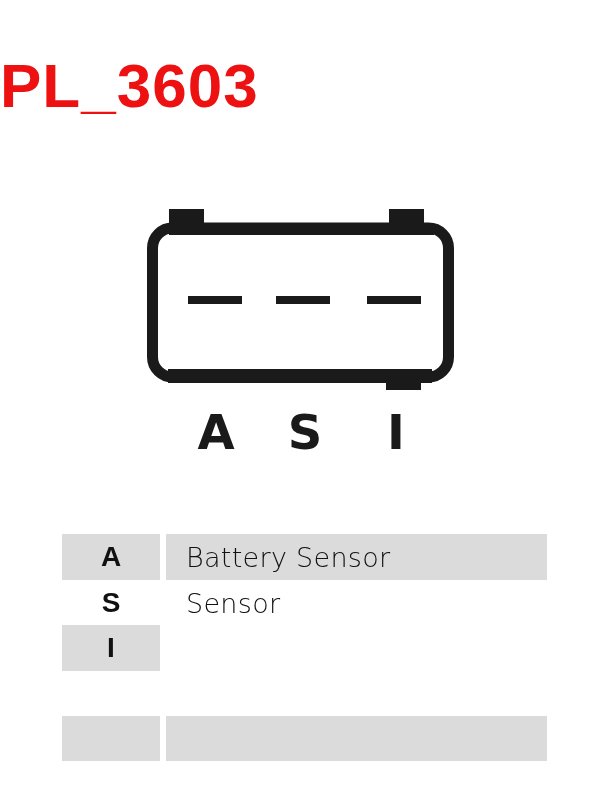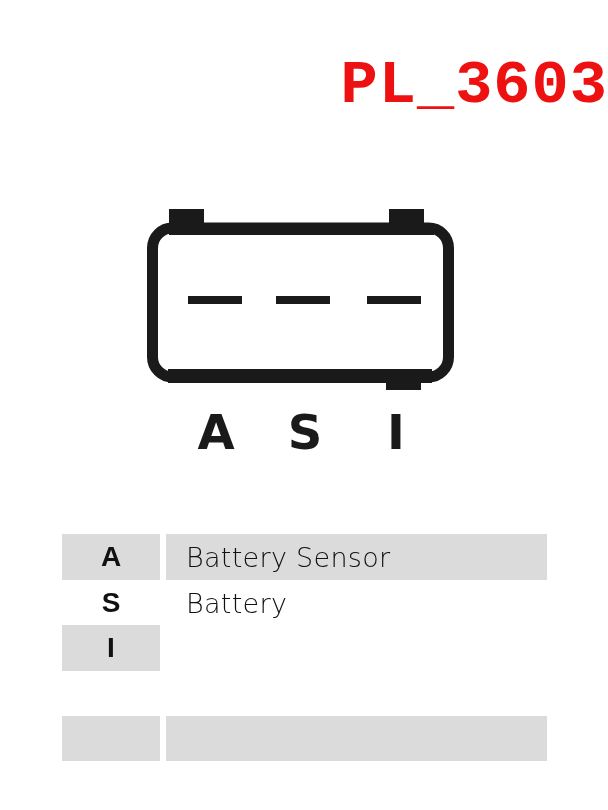--- a/index.html
+++ b/index.html
@@ -1,19 +1,19 @@
 <!DOCTYPE html>
 <html><head>
 <meta charset="utf-8">
 <style>
   html, body { margin: 0; padding: 0; background: #ffffff; }
   body { width: 608px; height: 810px; position: relative; overflow: hidden; font-family: "DejaVu Sans", sans-serif; }
   .title {
-    position: absolute; left: 0; top: 48px; width: 608px; text-align: right;
-    color: #ee1111; font-family: Liberation Mono, monospace; font-weight: bold;
+    position: absolute; left: 0; top: 48px; width: 608px; text-align: left;
+    color: #ee1111; font-family: Liberation Sans, sans-serif; font-weight: bold;
     font-size: 62px; letter-spacing: 1px; line-height: 76px;
   }
   .connector { position: absolute; left: 0; top: 0; width: 608px; height: 470px; }
   .pin-label {
     position: absolute; top: 404px; font-family: "DejaVu Sans", sans-serif; font-weight: bold;
     font-size: 48px; line-height: 56px; color: #1a1a1a; text-align: center; width: 40px;
   }
   .table { position: absolute; left: 0; top: 0; width: 608px; }
   .row { position: absolute; left: 62px; width: 485px; height: 46px; }
   .cell-code {
@@ -59,21 +59,21 @@
 <div class="pin-label" style="left:285px;">S</div>
 <div class="pin-label" style="left:376px;">I</div>
 
 <div class="table">
   <div class="row shaded" style="top:534px;">
     <div class="cell-code">A</div>
     <div class="cell-desc">Battery Sensor</div>
   </div>
   <div class="row" style="top:580px;">
     <div class="cell-code">S</div>
-    <div class="cell-desc">Battery</div>
+    <div class="cell-desc">Sensor</div>
   </div>
   <div class="row shaded" style="top:625px;">
     <div class="cell-code">I</div>
   </div>
   <div class="row" style="top:670px;">
     <div class="cell-code"></div>
     <div class="cell-desc"></div>
   </div>
   <div class="row shaded" style="top:716px; height:45px;">
     <div class="cell-code"></div>

